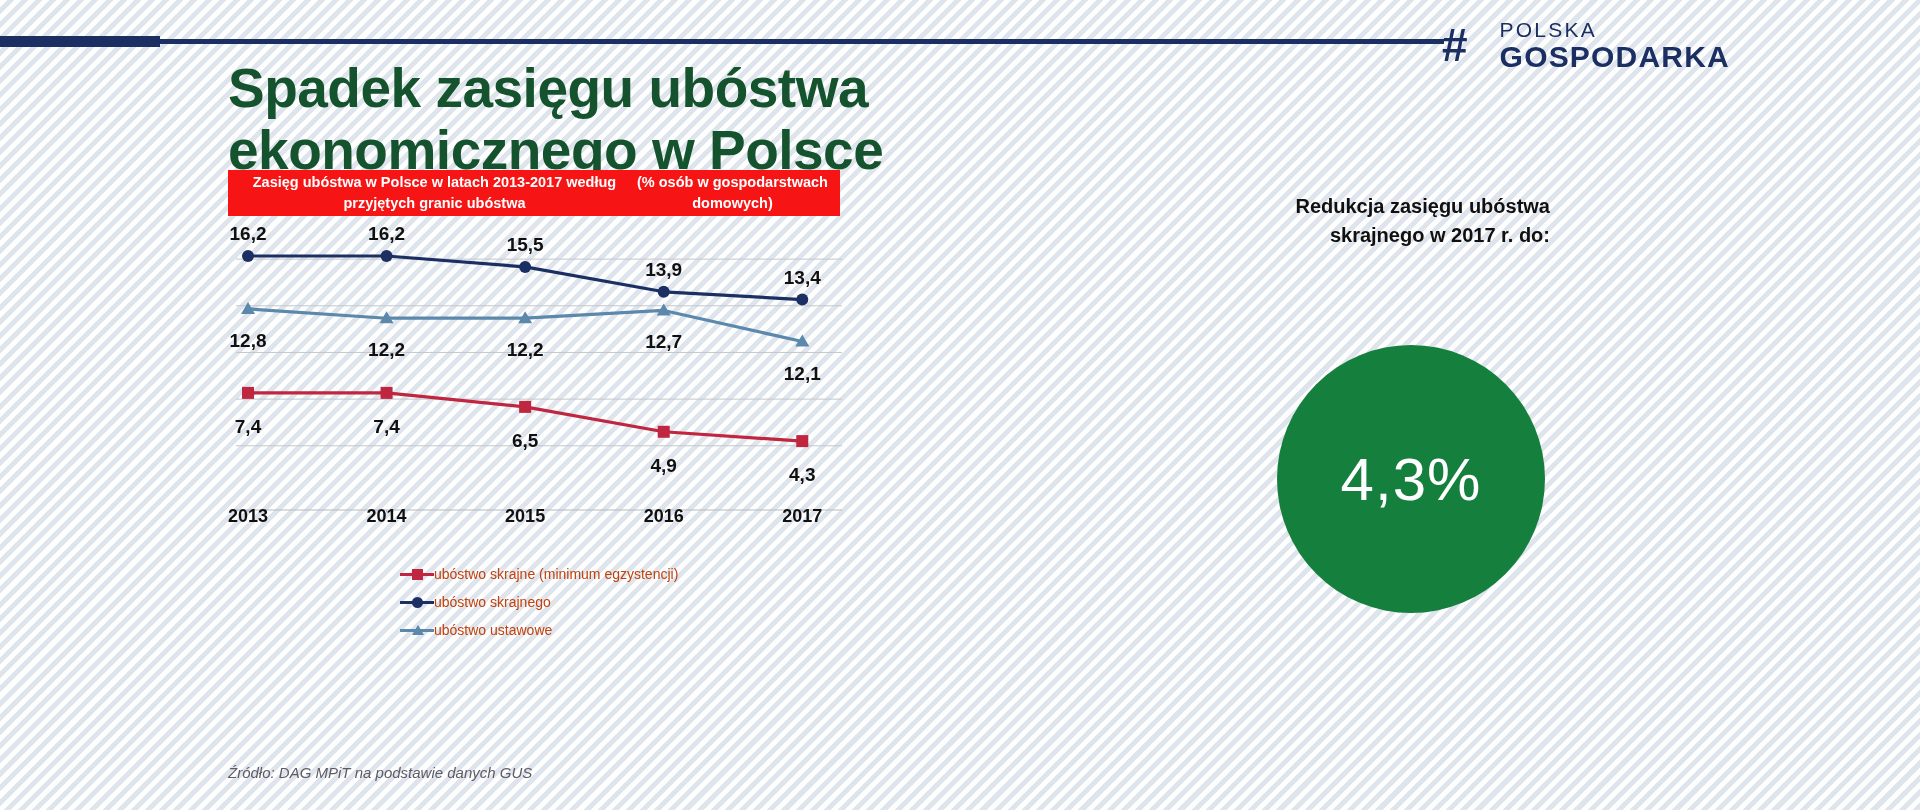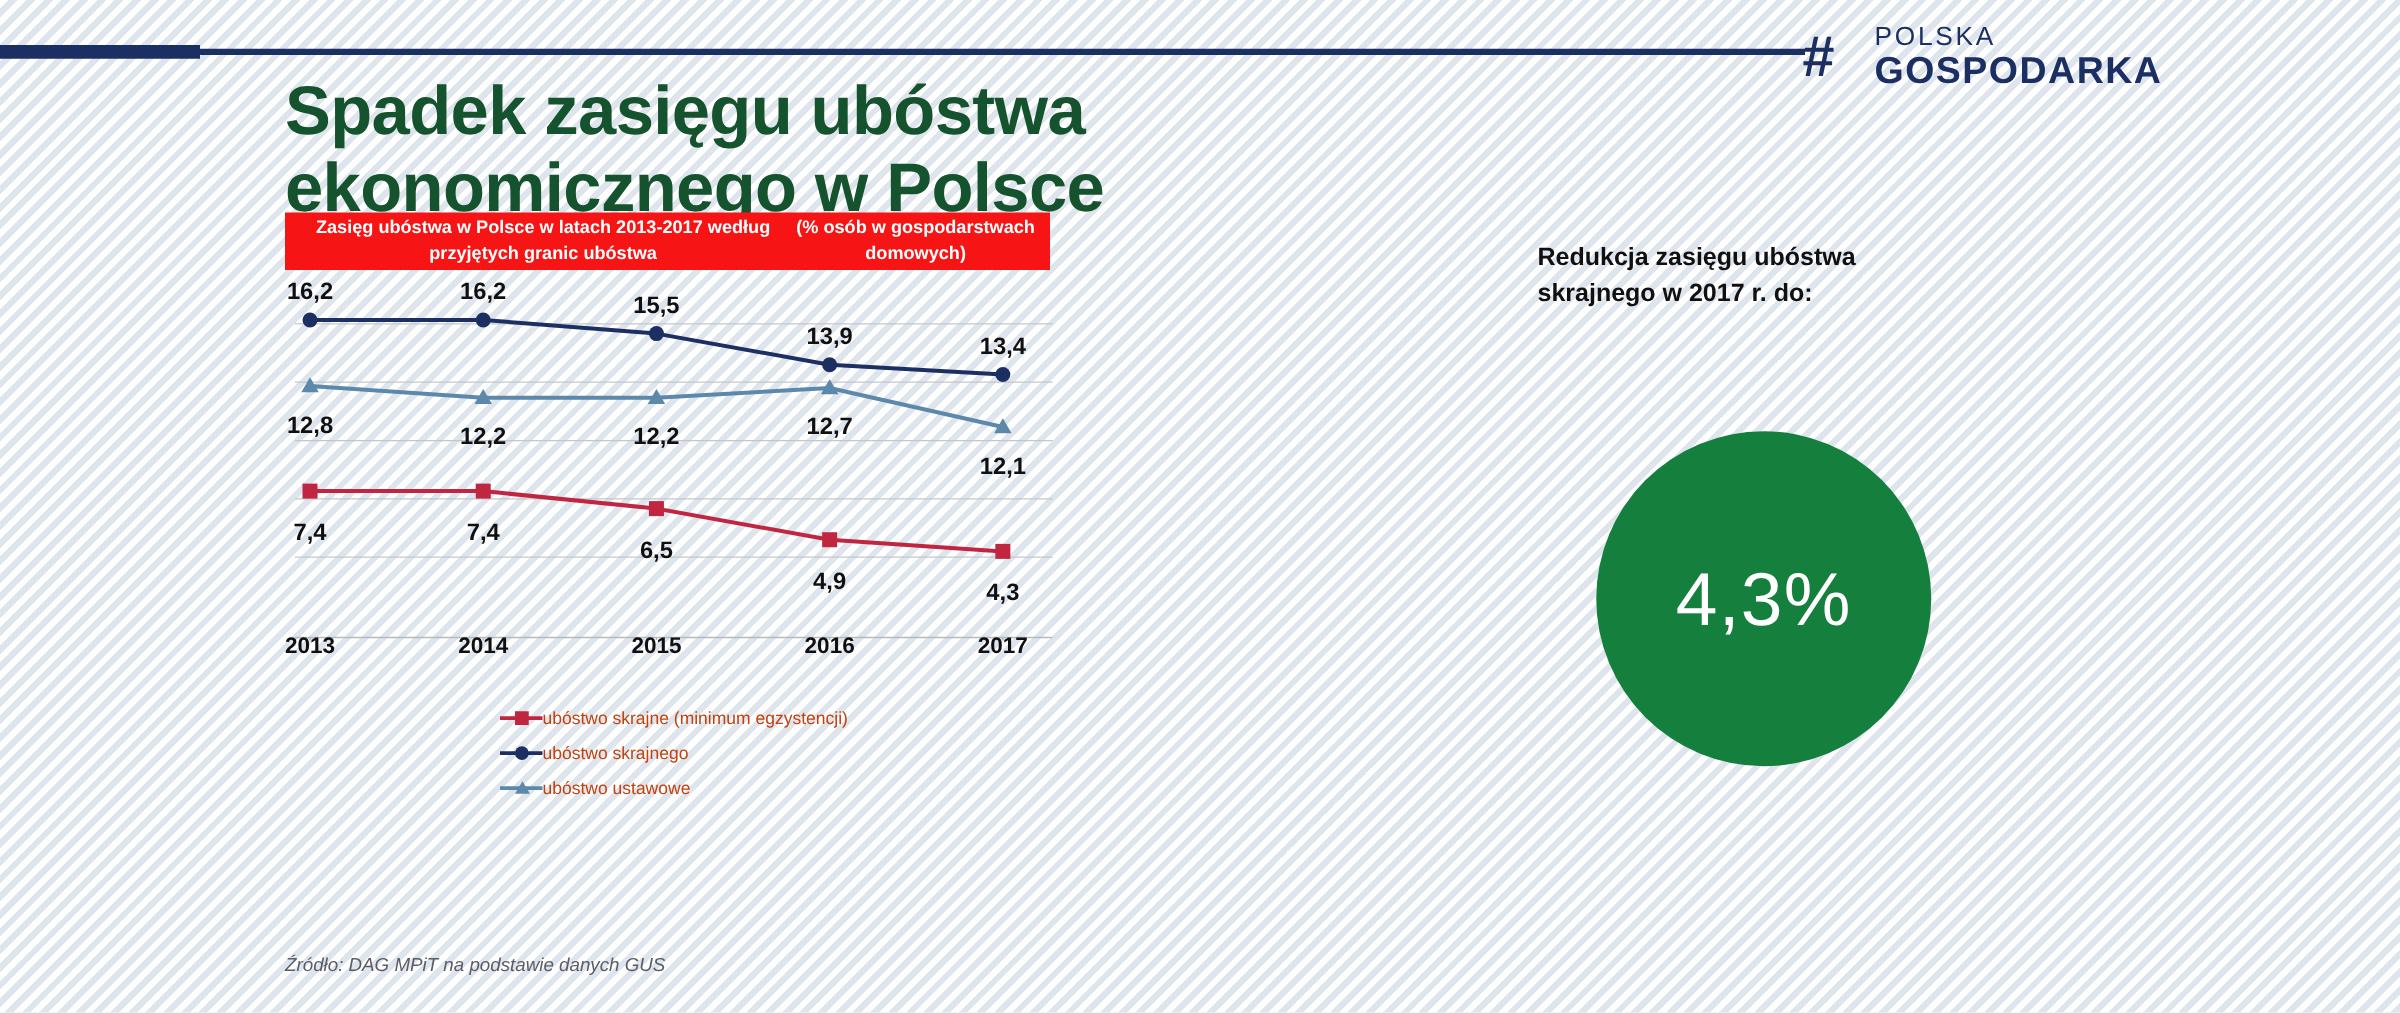--- a/index.html
+++ b/index.html
@@ -116,21 +116,21 @@
   
   #source-note {
     left:228px; top:764px;
     font-size:15px; font-style:italic; color:#5c5c66;
     white-space:nowrap;
   }
 
   
   #kpi-heading {
     left:1230px; top:192px; width:320px;
-    text-align:left; font-size:20px; font-weight:700;
+    text-align:right; font-size:20px; font-weight:700;
     color:#101010; line-height:1.45;
   }
   #kpi-circle {
     left:1277px; top:345px; width:268px; height:268px;
     background:#15803d; border-radius:50%;
     display:flex; align-items:center; justify-content:center;
   }
   #kpi-value {
     color:#ffffff; font-size:60px; font-weight:400; letter-spacing:1px;
   }

